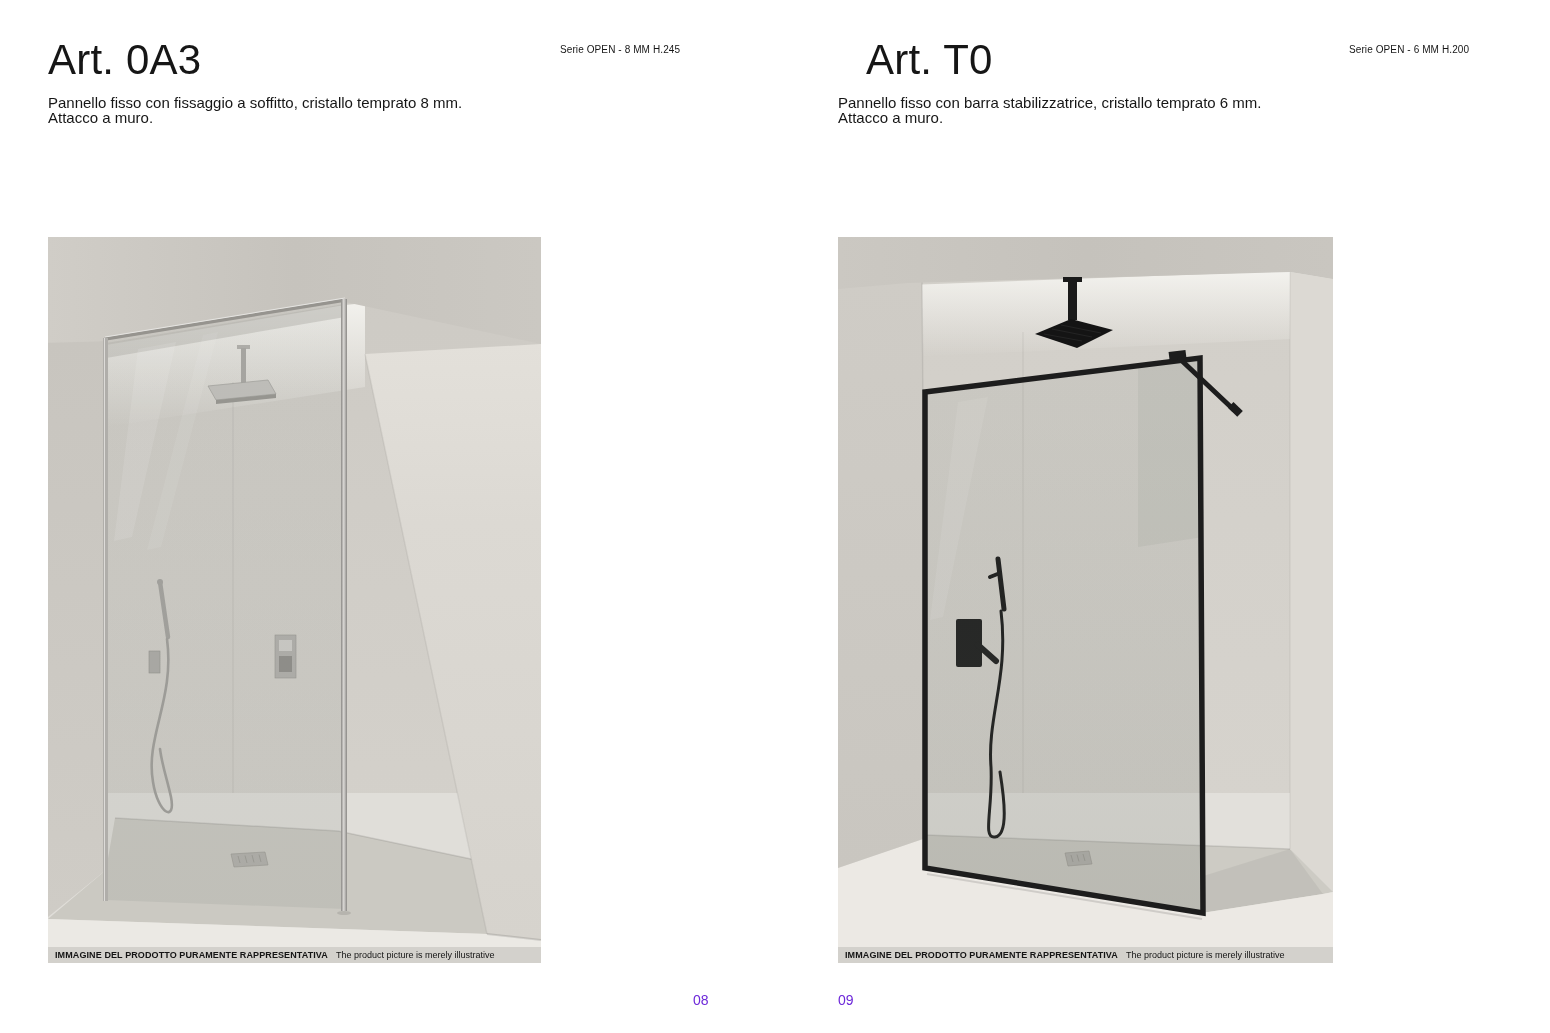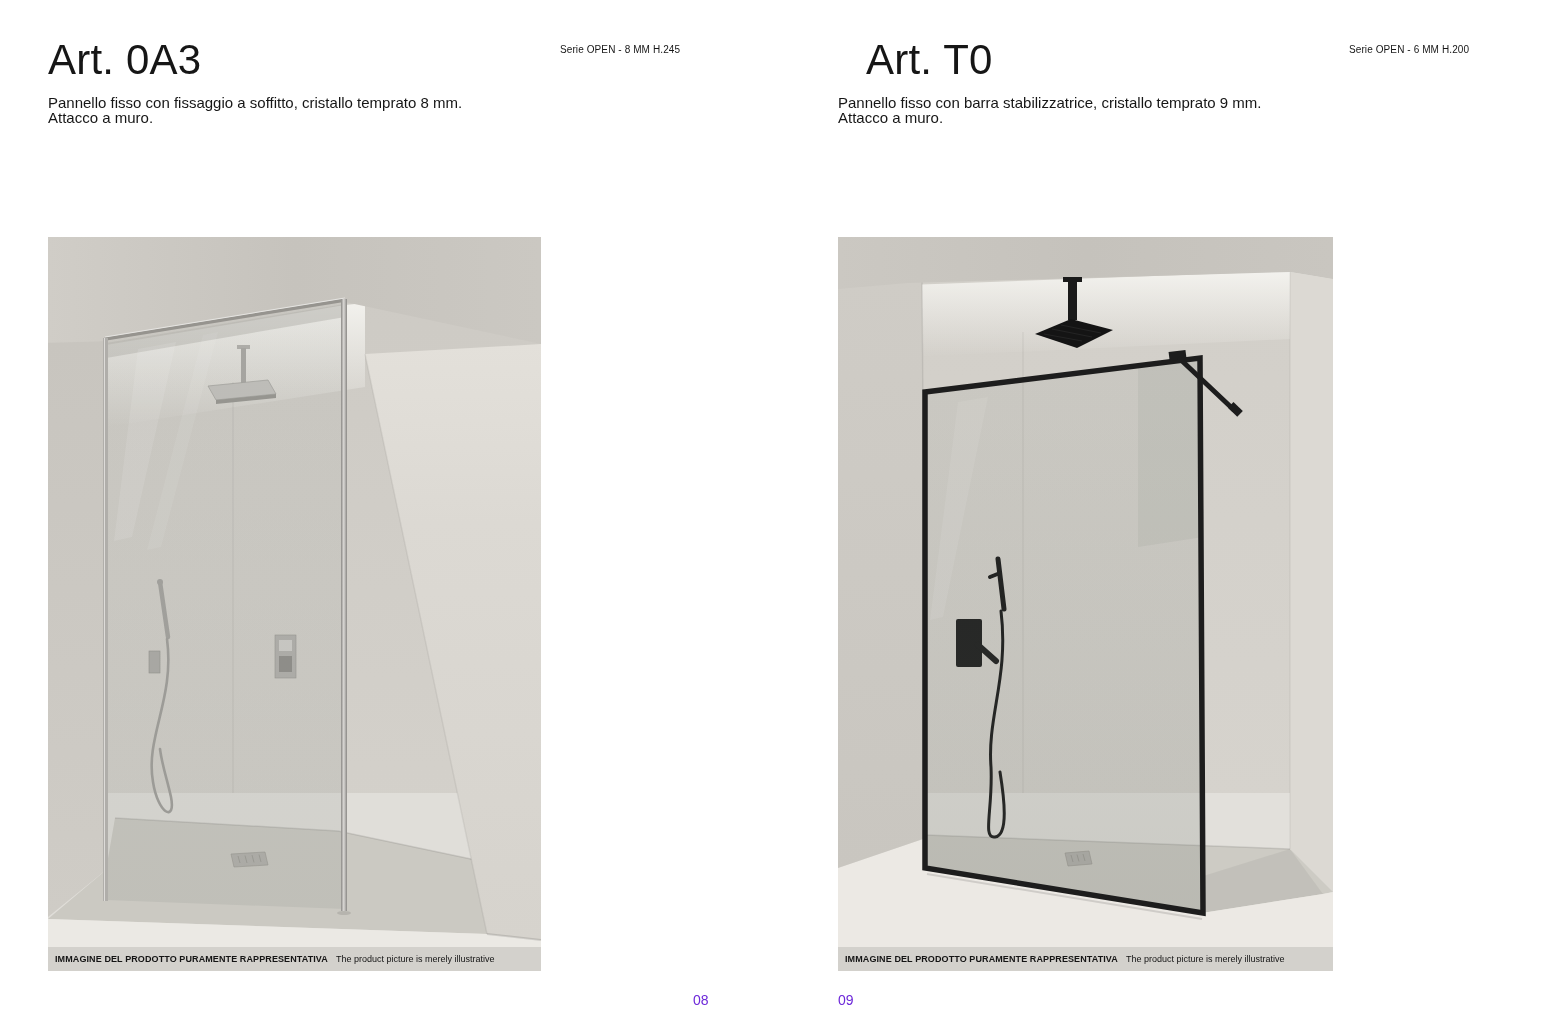--- a/index.html
+++ b/index.html
@@ -24,21 +24,21 @@
   #descen-0{left:386px;top:95px;}
   #descit-1{left:838px;top:95px;}
   #descen-1{left:1176px;top:95px;}
 
   figure.photo{position:absolute;margin:0;padding:0;}
   #fig-0{left:48px;top:237px;width:493px;height:730px;}
   #fig-1{left:838px;top:237px;width:495px;height:730px;}
   figure.photo svg{display:block;}
 
   .caption-bar{
-    height:24px;background:#d3d1cc;display:flex;align-items:center;
+    height:16px;background:#d3d1cc;display:flex;align-items:center;
     gap:8px;padding-left:7px;font-size:9px;color:#141414;white-space:nowrap;overflow:hidden;
   }
   .caption-bar strong{font-weight:700;letter-spacing:0.1px;}
 
   .page-number{position:absolute;font-size:14px;color:#6d28d9;}
   #pn-0{left:693px;top:992px;}
   #pn-1{left:838px;top:992px;}
 </style>
 </head>
 <body>
@@ -147,21 +147,21 @@
     <figcaption class="caption-bar">
       <strong>IMMAGINE DEL PRODOTTO PURAMENTE RAPPRESENTATIVA</strong>
       <span>The product picture is merely illustrative</span>
     </figcaption>
   </figure>
 
   <h1 class="title" id="title-1">Art. T0</h1>
   <div class="serie" id="serie-1">Serie OPEN - 6 MM H.200</div>
 
   <div class="desc it" id="descit-1">
-    <span>Pannello fisso con barra stabilizzatrice, cristallo temprato 9 mm.</span><br>
+    <span>Pannello fisso con barra stabilizzatrice, cristallo temprato 6 mm.</span><br>
     <span>Attacco a muro.</span>
   </div>
 
   <figure class="photo" id="fig-1">
     <svg width="495" height="710" viewBox="0 0 495 710">
       <defs>
         <linearGradient id="r-bwall" x1="0" y1="0" x2="0" y2="1">
           <stop offset="0" stop-color="#d2cfc9"></stop>
             <stop offset="1" stop-color="#d7d4ce"></stop>
         </linearGradient>

